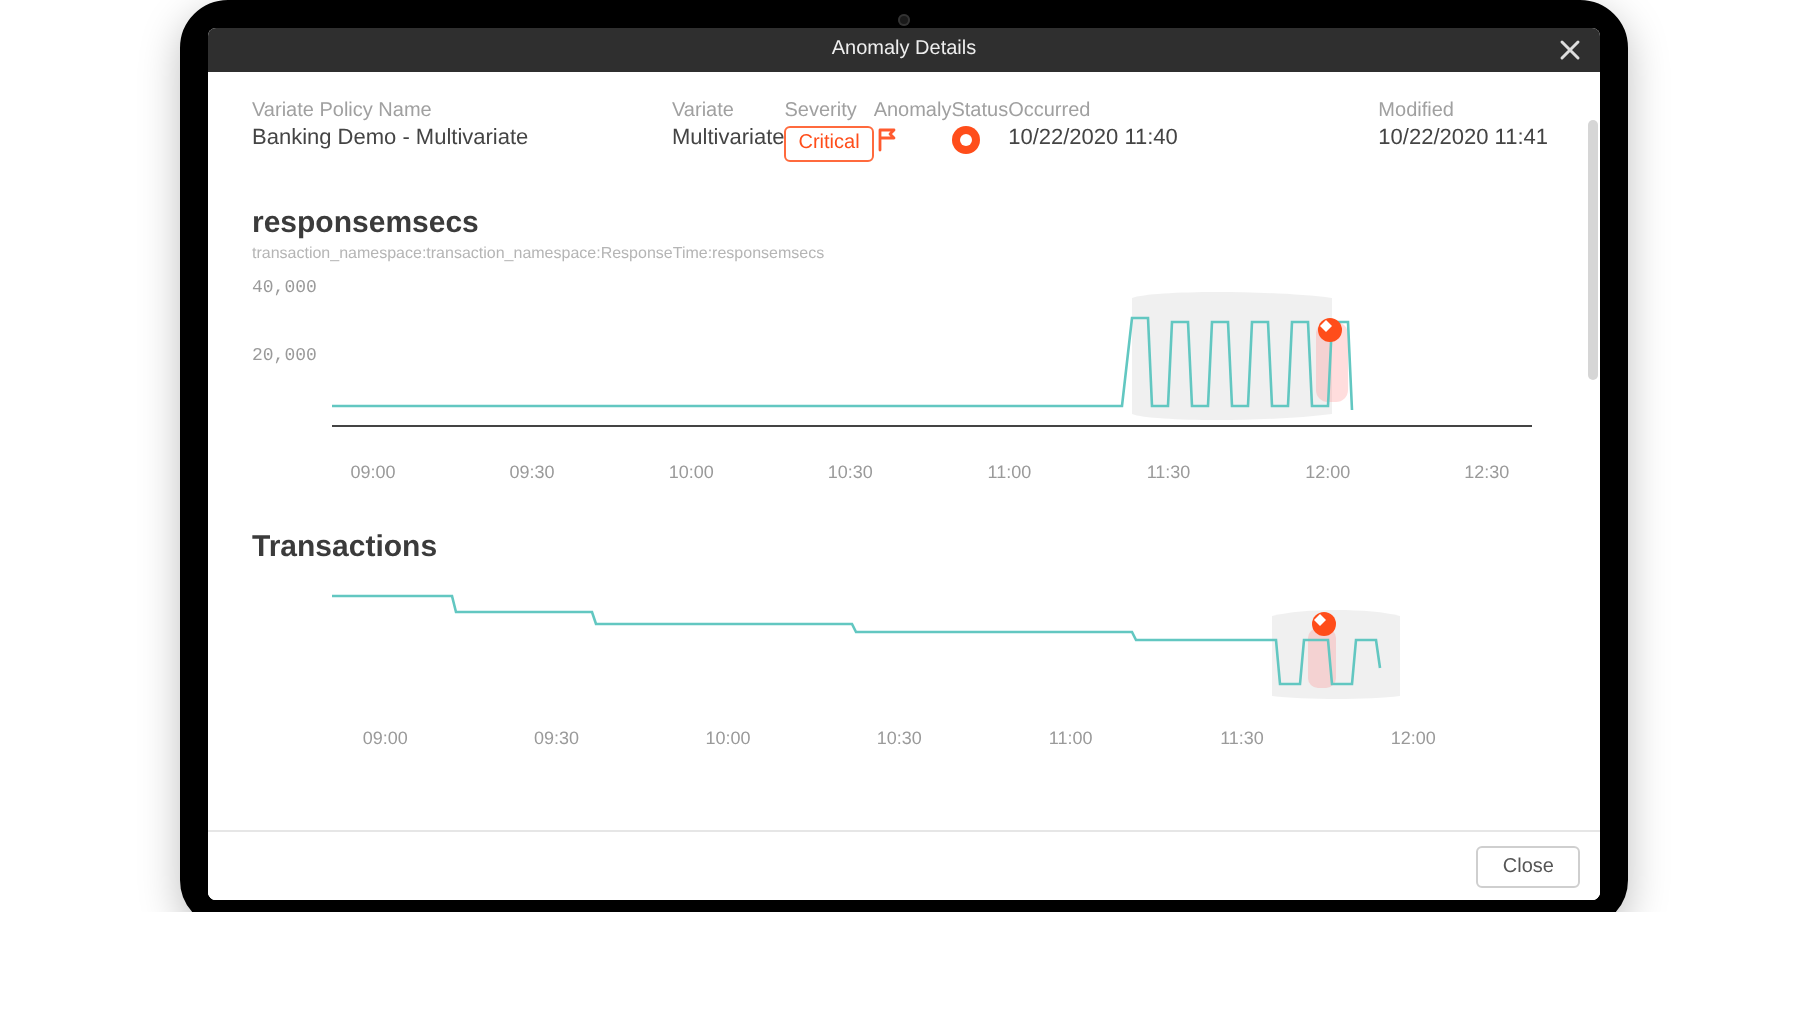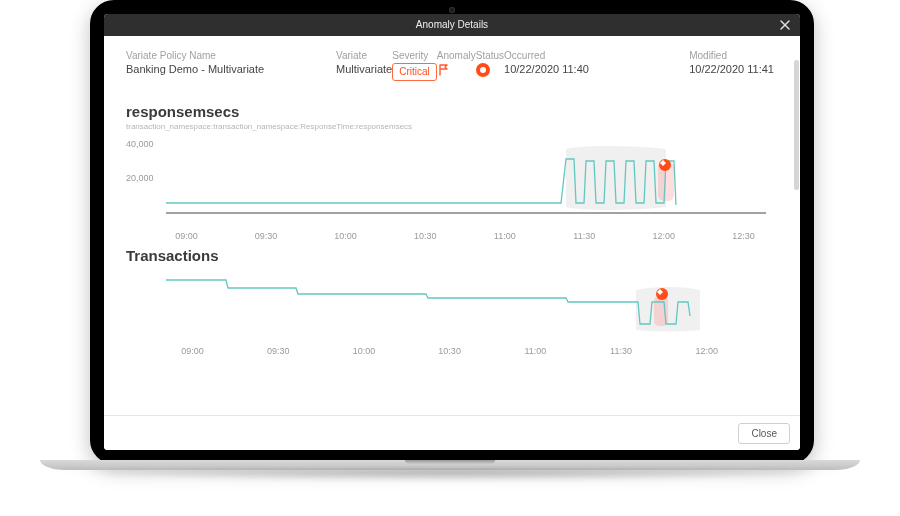--- a/index.html
+++ b/index.html
@@ -1,16 +1,16 @@
 <!DOCTYPE html>
 <html><head>
 <meta charset="utf-8">
 <style>
   html,body{margin:0;padding:0;background:#fff;font-family:-apple-system,"Helvetica Neue",Arial,sans-serif;font-size:12px;color:#555;}
-  .stage{width:900px;height:516px;position:relative;overflow:hidden;}
+  .stage{width:900px;height:456px;position:relative;overflow:hidden;}
   
   .laptop{
     position:absolute;left:90px;top:0;width:720px;height:460px;
     border:2px solid #000;border-radius:24px;background:#000;
     box-shadow:0 6px 20px rgba(0,0,0,.25);
   }
   .bezel{
     position:absolute;left:12px;top:12px;right:12px;bottom:12px;
     background:#fff;border-radius:4px;overflow:hidden;
   }
@@ -48,21 +48,21 @@
   .badge-critical{display:inline-block;padding:1px 6px;border:1px solid #ff6a3d;border-radius:3px;color:#ff4d1a;font-size:10px;line-height:14px;}
   .flag-icon svg{display:block;}
   .dot-icon{width:14px;height:14px;border-radius:50%;background:#ff4d1a;position:relative;display:inline-block;}
   .dot-icon::after{content:"";position:absolute;left:4px;top:4px;width:6px;height:6px;border-radius:50%;background:#fff;}
   .section{margin-top:22px;}
   .sec-title{font-weight:600;color:#3b3b3b;font-size:15px;}
   .sec-sub{color:#b5b5b5;font-size:8px;margin-top:2px;}
   .chart-box{position:relative;height:108px;margin-top:8px;}
   .chart-box svg{position:absolute;left:0;top:0;}
   .ylabels{position:absolute;left:0;top:0;height:70px;width:36px;}
-  .ylabels span{position:absolute;left:0;font-size:9px;color:#9a9a9a;}
+  .ylabels span{position:absolute;left:0;font-size:9px;color:#9a9a9a;font-family:Liberation Mono, monospace;}
   .xlabels{position:absolute;left:36px;right:0;bottom:0;height:14px;}
   .xlabels span{position:absolute;font-size:9px;color:#9a9a9a;transform:translateX(-50%);}
   .marker{position:absolute;width:12px;height:12px;border-radius:50%;background:#ff4d1a;display:flex;align-items:center;justify-content:center;}
   .marker svg{display:block;}
   .footer{
     position:absolute;left:0;right:0;bottom:0;height:34px;border-top:1px solid #e6e6e6;
     display:flex;align-items:center;justify-content:flex-end;padding:0 10px;background:linear-gradient(#fff,#fff);
   }
   .btn{border:1px solid #cfcfcf;background:#fff;color:#555;font-size:10px;padding:4px 12px;border-radius:3px;cursor:pointer;}
   .axis{stroke:#444;stroke-width:1;}
@@ -160,21 +160,21 @@
                 <span style="left:30%">10:00</span>
                 <span style="left:43%">10:30</span>
                 <span style="left:56%">11:00</span>
                 <span style="left:69%">11:30</span>
                 <span style="left:82%">12:00</span>
                 <span style="left:95%">12:30</span>
               </div>
             </div>
           </div>
 
-          <div class="section" style="margin-top:0">
+          <div class="section" style="margin-top:18px">
             <div class="sec-title">Transactions</div>
             <div class="chart-box" style="height:88px">
               <svg width="620" height="70" viewBox="0 0 620 70" style="left:40px">
                 <path class="band" d="M470 18 C485 14 520 14 534 18 L534 58 C520 60 485 60 470 58 Z"></path>
                 <rect class="band-pink" x="488" y="24" width="14" height="30" rx="5"></rect>
                 <path class="series" d="M0 8 L60 8 L62 16 L130 16 L132 22 L260 22 L262 26 L400 26 L402 30 L472 30
                    L474 52 L484 52 L486 30 L498 30 L500 52 L510 52 L512 30 L522 30 L524 44"></path>
               </svg>
               <div class="marker" style="left:530px;top:16px">
                 <svg width="8" height="8" viewBox="0 0 8 8">

